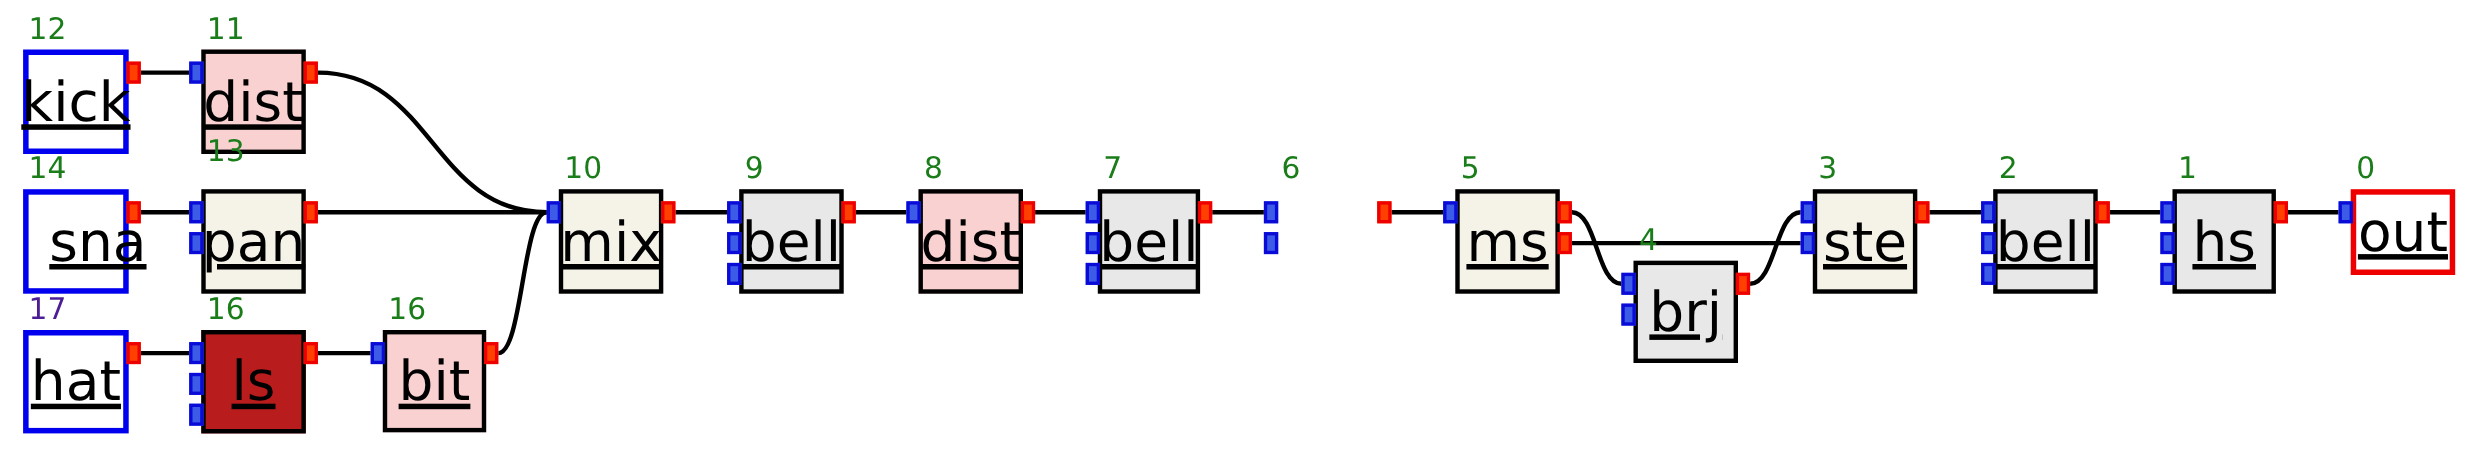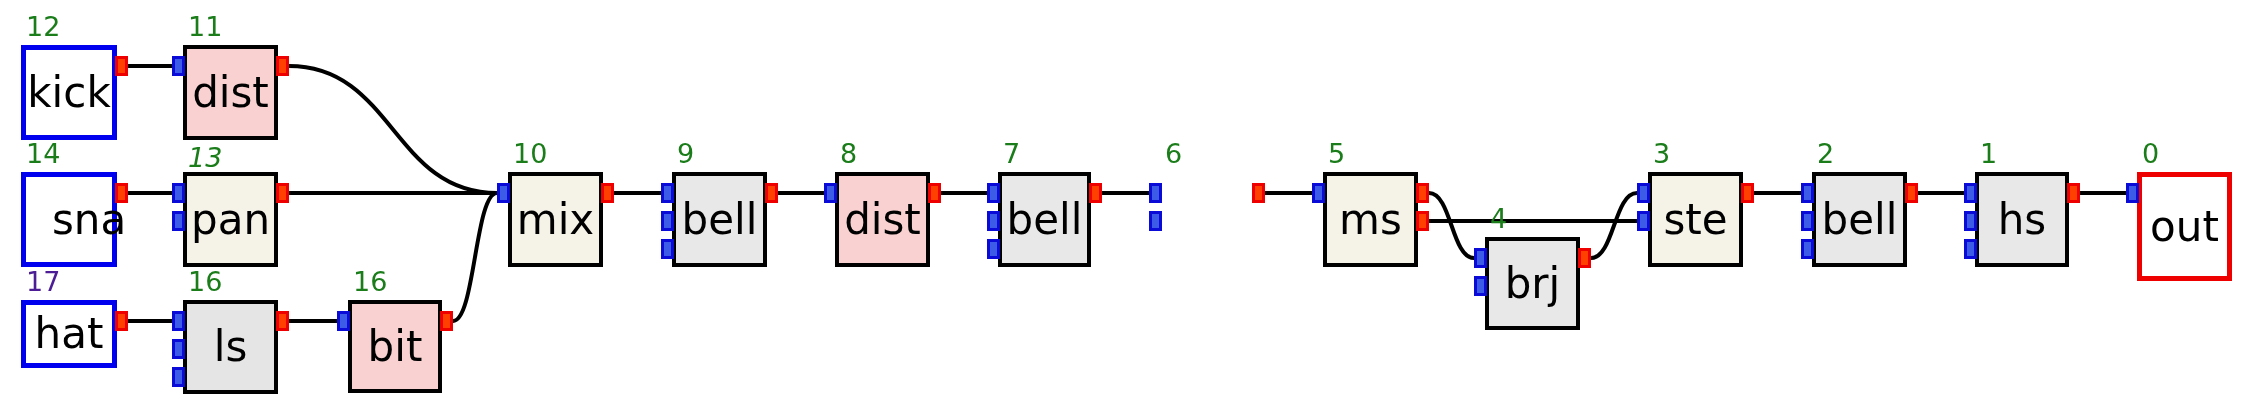--- a/index.html
+++ b/index.html
@@ -23,24 +23,25 @@
   }
   .node {
     position: absolute;
     box-sizing: border-box;
     border-style: solid;
     display: flex;
     align-items: center;
     justify-content: center;
   }
   .node-label {
-    font-size: 42px;
+    font-size: 50px;
     line-height: 1;
     color: #000000;
     white-space: nowrap;
+    text-decoration: underline;
   }
   .node-id {
     position: absolute;
     font-size: 27px;
     line-height: 27px;
     font-weight: normal;
     white-space: nowrap;
   }
   .port {
     position: absolute;
@@ -87,30 +88,30 @@
       <div class="port" style="left: 172px; top: 56px; background: rgb(60, 92, 232); border-color: rgb(11, 11, 216);"></div>
       <div class="port" style="left: 276px; top: 56px; background: rgb(255, 64, 0); border-color: rgb(238, 0, 0);"></div>
       <div class="node" style="left: 21px; top: 172px; width: 96px; height: 95px; background: rgb(255, 255, 255); border-color: rgb(0, 0, 238); border-width: 5px;">
         <span class="node-label" style="color: rgb(0, 0, 0); margin-left: 40px;">sna</span>
       </div>
       <div class="node-id" style="left: 26px; top: 140px; color: rgb(26, 125, 26);">14</div>
       <div class="port" style="left: 115px; top: 183px; background: rgb(255, 64, 0); border-color: rgb(238, 0, 0);"></div>
       <div class="node" style="left: 183px; top: 172px; width: 95px; height: 95px; background: rgb(245, 242, 232); border-color: rgb(0, 0, 0); border-width: 4px;">
         <span class="node-label" style="color: rgb(0, 0, 0);">pan</span>
       </div>
-      <div class="node-id" style="left: 188px; top: 144px; color: rgb(26, 125, 26); font-style: italic;">13</div>
+      <div class="node-id" style="left: 188px; top: 124px; color: rgb(26, 125, 26);">13</div>
       <div class="port" style="left: 172px; top: 183px; background: rgb(60, 92, 232); border-color: rgb(11, 11, 216);"></div>
       <div class="port" style="left: 172px; top: 211px; background: rgb(60, 92, 232); border-color: rgb(11, 11, 216);"></div>
       <div class="port" style="left: 276px; top: 183px; background: rgb(255, 64, 0); border-color: rgb(238, 0, 0);"></div>
-      <div class="node" style="left: 21px; top: 300px; width: 96px; height: 68px; background: rgb(255, 255, 255); border-color: rgb(0, 0, 238); border-width: 5px;">
+      <div class="node" style="left: 21px; top: 300px; width: 96px; height: 94px; background: rgb(255, 255, 255); border-color: rgb(0, 0, 238); border-width: 5px;">
         <span class="node-label" style="color: rgb(0, 0, 0);">hat</span>
       </div>
       <div class="node-id" style="left: 26px; top: 268px; color: #4c1d95;">17</div>
       <div class="port" style="left: 115px; top: 311px; background: rgb(255, 64, 0); border-color: rgb(238, 0, 0);"></div>
-      <div class="node" style="left: 183px; top: 300px; width: 95px; height: 94px; background: #e5e5e5; border-color: rgb(0, 0, 0); border-width: 4px;">
+      <div class="node" style="left: 183px; top: 300px; width: 95px; height: 94px; background: #b91c1c; border-color: rgb(0, 0, 0); border-width: 4px;">
         <span class="node-label" style="color: rgb(0, 0, 0);">ls</span>
       </div>
       <div class="node-id" style="left: 188px; top: 268px; color: rgb(26, 125, 26);">16</div>
       <div class="port" style="left: 172px; top: 311px; background: rgb(60, 92, 232); border-color: rgb(11, 11, 216);"></div>
       <div class="port" style="left: 172px; top: 339px; background: rgb(60, 92, 232); border-color: rgb(11, 11, 216);"></div>
       <div class="port" style="left: 172px; top: 367px; background: rgb(60, 92, 232); border-color: rgb(11, 11, 216);"></div>
       <div class="port" style="left: 276px; top: 311px; background: rgb(255, 64, 0); border-color: rgb(238, 0, 0);"></div>
       <div class="node" style="left: 348px; top: 300px; width: 94px; height: 93px; background: rgb(249, 209, 209); border-color: rgb(0, 0, 0); border-width: 4px;">
         <span class="node-label" style="color: rgb(0, 0, 0);">bit</span>
       </div>
@@ -179,19 +180,19 @@
       <div class="port" style="left: 1801px; top: 239px; background: rgb(60, 92, 232); border-color: rgb(11, 11, 216);"></div>
       <div class="port" style="left: 1905px; top: 183px; background: rgb(255, 64, 0); border-color: rgb(238, 0, 0);"></div>
       <div class="node" style="left: 1975px; top: 172px; width: 94px; height: 95px; background: rgb(232, 232, 232); border-color: rgb(0, 0, 0); border-width: 4px;">
         <span class="node-label" style="color: rgb(0, 0, 0);">hs</span>
       </div>
       <div class="node-id" style="left: 1980px; top: 140px; color: rgb(26, 125, 26);">1</div>
       <div class="port" style="left: 1964px; top: 183px; background: rgb(60, 92, 232); border-color: rgb(11, 11, 216);"></div>
       <div class="port" style="left: 1964px; top: 211px; background: rgb(60, 92, 232); border-color: rgb(11, 11, 216);"></div>
       <div class="port" style="left: 1964px; top: 239px; background: rgb(60, 92, 232); border-color: rgb(11, 11, 216);"></div>
       <div class="port" style="left: 2067px; top: 183px; background: rgb(255, 64, 0); border-color: rgb(238, 0, 0);"></div>
-      <div class="node" style="left: 2137px; top: 172px; width: 95px; height: 109px; background: rgb(255, 255, 255); border-color: rgb(238, 0, 0); border-width: 5px;">
+      <div class="node" style="left: 2137px; top: 172px; width: 95px; height: 78px; background: rgb(255, 255, 255); border-color: rgb(238, 0, 0); border-width: 5px;">
         <span class="node-label" style="color: rgb(0, 0, 0);">out</span>
       </div>
       <div class="node-id" style="left: 2142px; top: 140px; color: rgb(26, 125, 26);">0</div>
       <div class="port" style="left: 2126px; top: 183px; background: rgb(60, 92, 232); border-color: rgb(11, 11, 216);"></div>
     </div>
 </div>
 
 </body></html>

